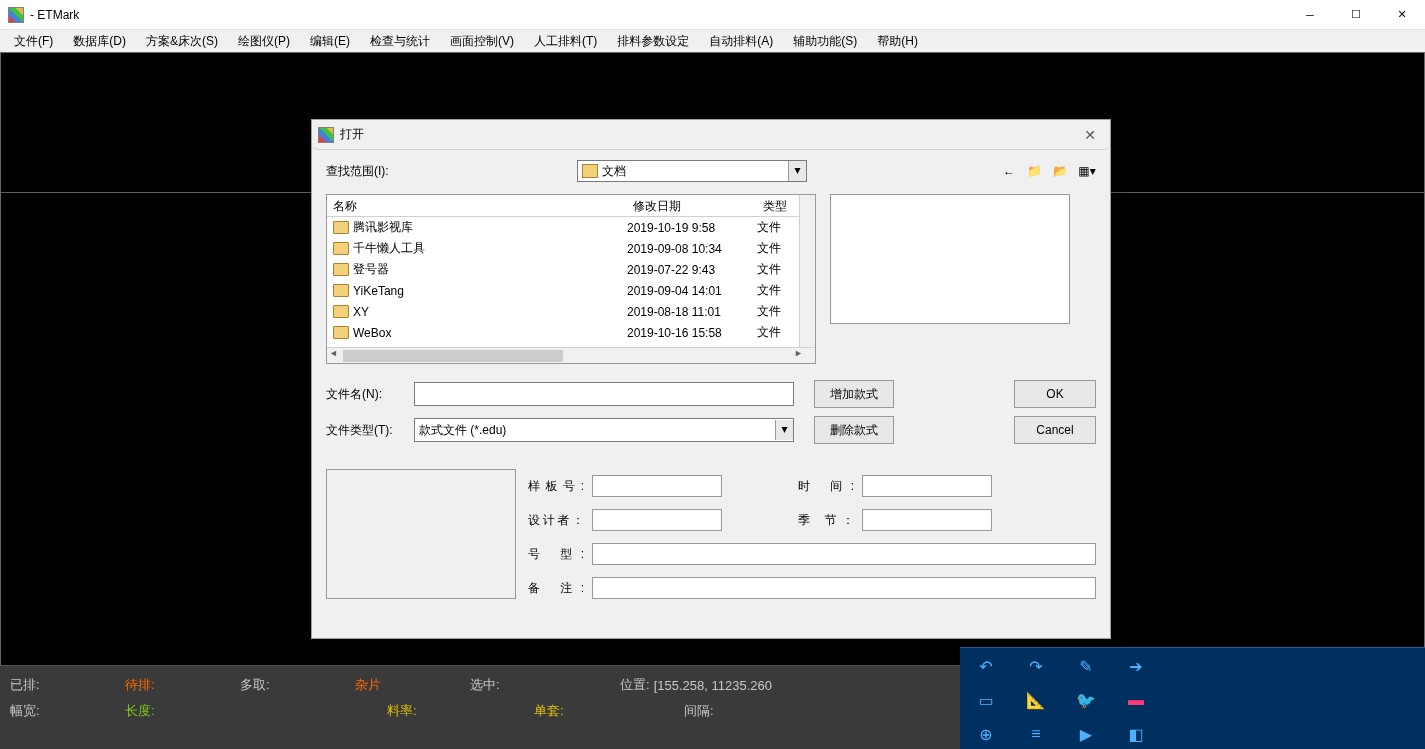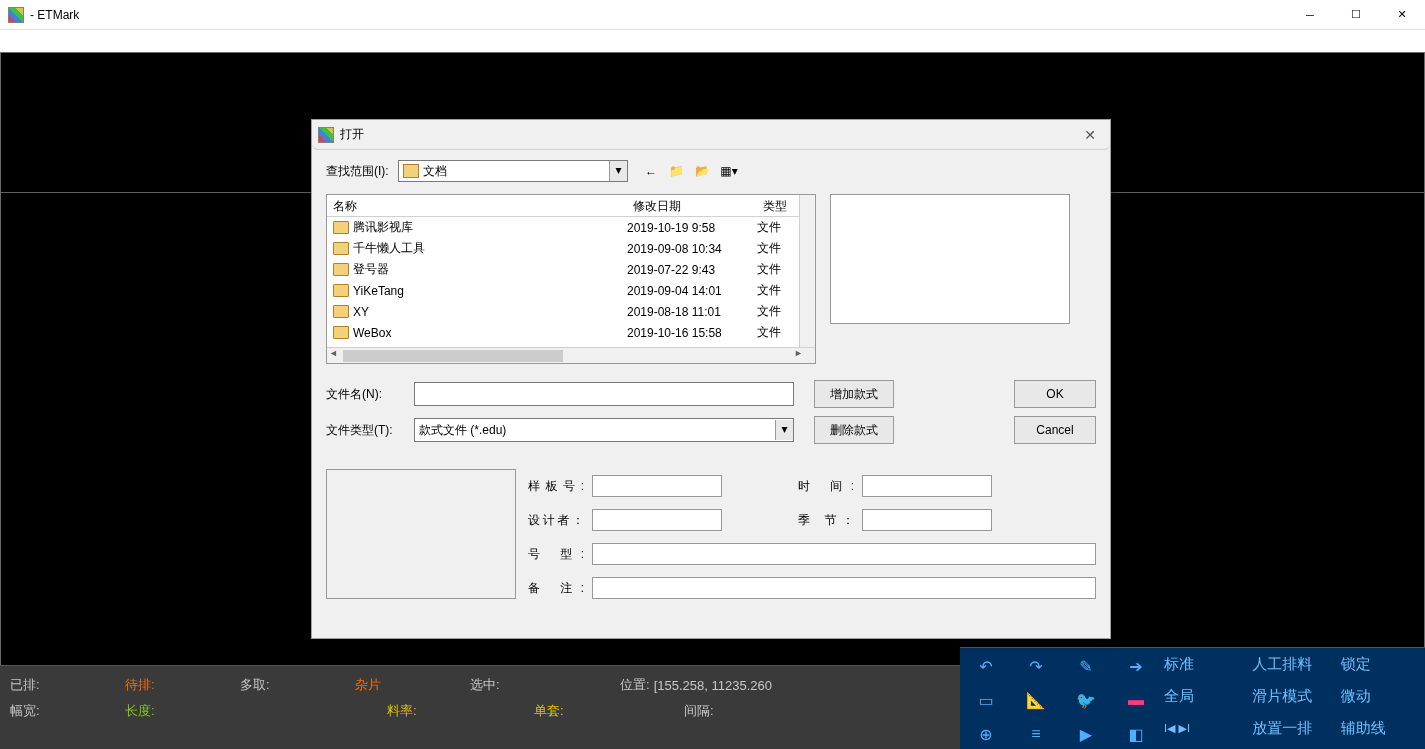--- a/index.html
+++ b/index.html
@@ -30,21 +30,21 @@
 .right-panel { position: absolute; bottom: 0; left: 960px; width: 465px; height: 102px; background: #003060; border-top: 1px solid #2060a0; display: flex; }
 .icon-grid { width: 200px; display: grid; grid-template-columns: repeat(4, 48px); grid-template-rows: repeat(3, 32px); gap: 2px; padding: 2px; }
 .rp-icon { display: flex; align-items: center; justify-content: center; color: #4fb0ff; font-size: 16px; }
 .label-grid { flex: 1; display: grid; grid-template-columns: 1fr 1fr 1fr; grid-template-rows: repeat(3, 32px); align-items: center; font-size: 15px; color: #70c0ff; }
 .label-grid div { padding-left: 4px; }
 
 .dialog { position: absolute; top: 119px; left: 311px; width: 800px; height: 520px; background: #f0f0f0; border: 1px solid #a0a0a0; box-shadow: 3px 3px 10px rgba(0,0,0,0.3); }
 .dlg-title { height: 30px; display: flex; align-items: center; border-bottom: 1px solid #d0d0d0; border-radius: 6px; }
 .dlg-close { width: 40px; height: 30px; display: flex; align-items: center; justify-content: center; font-size: 14px; color: #555; }
 
-.dlg-lookrow { display: flex; align-items: center; padding: 10px 14px 6px 14px; font-size: 12px; }
+.dlg-lookrow { display: flex; align-items: center; padding: 10px 14px 6px 14px; font-size: 12px; justify-content: space-between; }
 .dlg-lookrow label { width: 72px; }
 .combo { display: flex; align-items: center; border: 1px solid #7a7a7a; background: #fff; height: 22px; width: 230px; font-size: 12px; }
 .combo .ci { width: 16px; height: 14px; margin: 0 4px; background: #f3d17a; border: 1px solid #b08030; }
 .combo .ct { flex: 1; }
 .combo .cd { width: 18px; height: 20px; background: #e8e8e8; border-left: 1px solid #999; text-align: center; line-height: 18px; }
 .nav-icons { display: flex; gap: 8px; margin-left: 14px; }
 .nav-icons span { width: 18px; height: 18px; display: flex; align-items: center; justify-content: center; font-size: 12px; }
 
 .file-pane { display: flex; padding: 6px 14px; gap: 14px; }
 .file-list { width: 490px; height: 170px; border: 1px solid #999; background: #fff; font-size: 12px; display: flex; flex-direction: column; }
@@ -87,20 +87,34 @@
 
 <div class="main-window">
   <div class="titlebar">
     <div class="titlebar-icon"></div>
     <div class="titlebar-text"> - ETMark</div>
     <div class="titlebar-spacer"></div>
     <div class="win-btn">─</div>
     <div class="win-btn">☐</div>
     <div class="win-btn close">✕</div>
   </div>
+  <div class="menubar">
+    <div class="menu-item">文件(F)</div>
+    <div class="menu-item">数据库(D)</div>
+    <div class="menu-item">方案&amp;床次(S)</div>
+    <div class="menu-item">绘图仪(P)</div>
+    <div class="menu-item">编辑(E)</div>
+    <div class="menu-item">检查与统计</div>
+    <div class="menu-item">画面控制(V)</div>
+    <div class="menu-item">人工排料(T)</div>
+    <div class="menu-item">排料参数设定</div>
+    <div class="menu-item">自动排料(A)</div>
+    <div class="menu-item">辅助功能(S)</div>
+    <div class="menu-item">帮助(H)</div>
+  </div>
 
   <div class="canvas-area">
     <div class="canvas-strip"></div>
   </div>
 
   <div class="status-area">
     <div class="status-line2">
       <span class="stat-cell stat-label">已排:</span>
       <span class="stat-cell stat-orange">待排:</span>
       <span class="stat-cell stat-label">多取:</span>
@@ -127,33 +141,20 @@
       <div class="rp-icon">➔</div>
       <div class="rp-icon">▭</div>
       <div class="rp-icon">📐</div>
       <div class="rp-icon">🐦</div>
       <div class="rp-icon" style="color:#ff3a7a">▬</div>
       <div class="rp-icon">⊕</div>
       <div class="rp-icon">≡</div>
       <div class="rp-icon">▶</div>
       <div class="rp-icon">◧</div>
     </div>
-    <div class="label-grid">
-      <div>标准</div>
-      <div>人工排料</div>
-      <div>锁定</div>
-      <div>全局</div>
-      <div>滑片模式</div>
-      <div>微动</div>
-      <div style="grid-column:1;display:flex;align-items:center;gap:4px">
-          <span style="font-size:11px">I◀ ▶I</span>
-        </div>
-      <div>放置一排</div>
-      <div>辅助线</div>
-    </div>
   </div>
 </div>
 
 <div class="dialog">
   <div class="dlg-title">
     <div class="titlebar-icon" style="margin-left:6px"></div>
     <span style="font-size:12px">打开</span>
     <div class="titlebar-spacer"></div>
     <div class="dlg-close">✕</div>
   </div>

